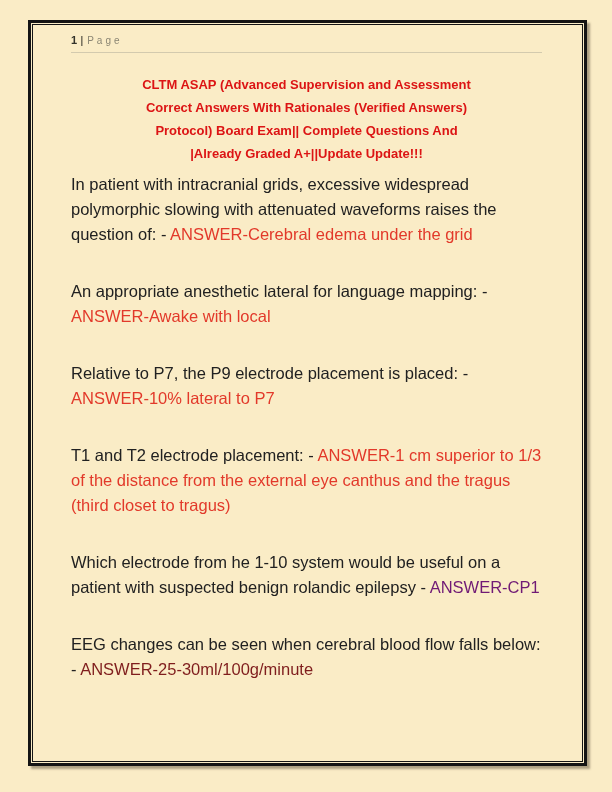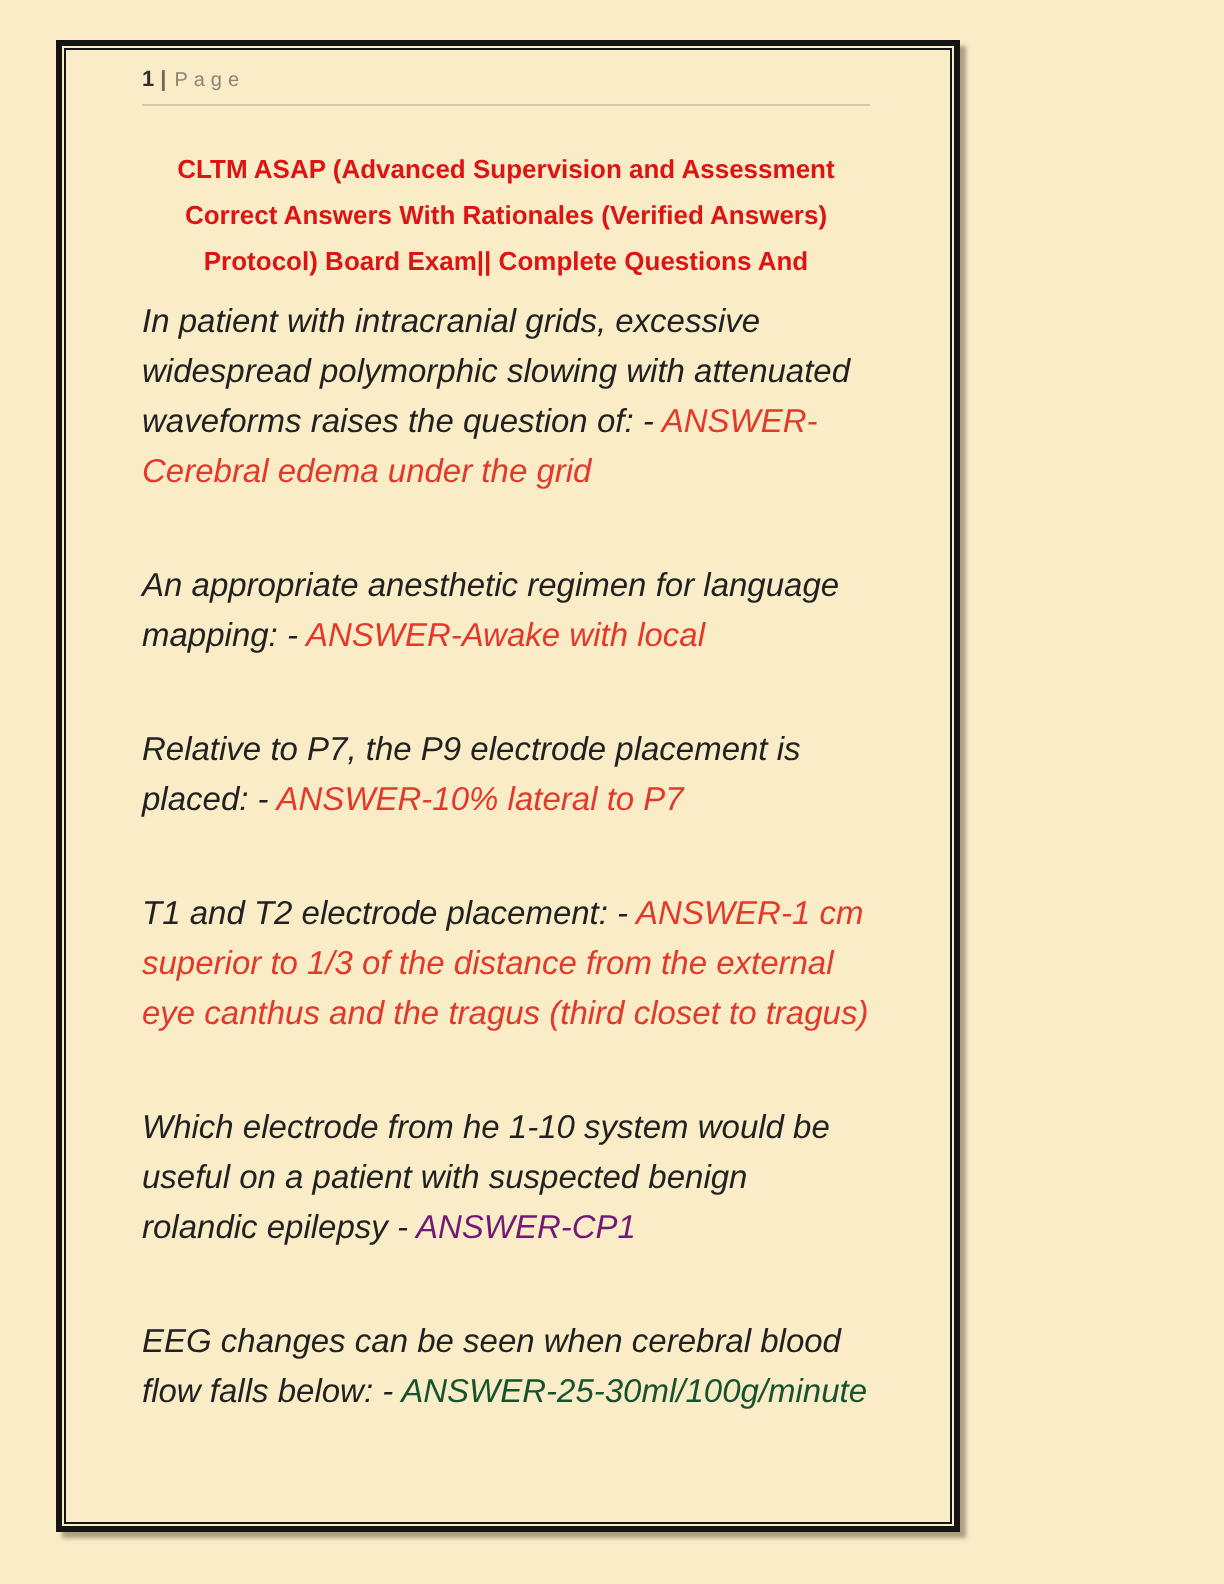--- a/index.html
+++ b/index.html
@@ -12,21 +12,21 @@
     width: 612px;
     height: 792px;
     overflow: hidden;
     background: #faecc6;
     font-family: "Liberation Sans", "DejaVu Sans", sans-serif;
   }
   .frame-outer {
     position: absolute;
     left: 28px;
     top: 20px;
-    width: 452px;
+    width: 559px;
     height: 746px;
     border: 3px solid #f97316;
     box-sizing: border-box;
     box-shadow: 3px 3px 2px rgba(120, 108, 85, 0.6);
   }
   .frame-inner {
     position: absolute;
     left: 1px;
     top: 1px;
     right: 1px;
@@ -71,21 +71,20 @@
   }
   .title-line {
     white-space: nowrap;
   }
   .qa {
     font-size: 16.5px;
     line-height: 25px;
     color: #212121;
     margin: 0 0 32px 0;
     text-align: left;
-    font-style: italic;
   }
   .qa .a {
     color: #e2392a;
   }
 </style>
 </head>
 <body>
 
 <div class="page" style="background-color: rgb(250, 236, 198);">
   <div class="frame-outer" style="border-color: rgb(20, 20, 20);">
@@ -93,41 +92,42 @@
 
       <div class="page-header">
         <span class="page-num" style="color: rgb(51, 50, 42);">1</span><span class="page-sep">|</span><span class="page-label" style="color: rgb(138, 133, 115);">Page</span>
       </div>
       <div class="header-rule" style="background-color: rgb(211, 202, 174);"></div>
 
       <div class="doc-title" style="color: rgb(220, 20, 20);">
         <div class="title-line">CLTM ASAP (Advanced Supervision and Assessment</div>
         <div class="title-line">Correct Answers With Rationales (Verified Answers)</div>
         <div class="title-line">Protocol) Board Exam|| Complete Questions And</div>
+        <div class="title-line">|Already Graded A+||Update Update!!!</div>
       </div>
 
       <div class="qa" style="color: rgb(33, 33, 33);">
         <span class="q">In patient with intracranial grids, excessive widespread polymorphic slowing with attenuated waveforms raises the question of: - </span><span class="a" style="color: rgb(226, 57, 42);">ANSWER-Cerebral edema under the grid</span>
       </div>
 
       <div class="qa" style="color: rgb(33, 33, 33);">
-        <span class="q">An appropriate anesthetic regimen for language mapping: - </span><span class="a" style="color: rgb(226, 57, 42); text-align: center;">ANSWER-Awake with local</span>
+        <span class="q">An appropriate anesthetic lateral for language mapping: - </span><span class="a" style="color: rgb(226, 57, 42); text-align: center;">ANSWER-Awake with local</span>
       </div>
 
       <div class="qa" style="color: rgb(33, 33, 33);">
         <span class="q">Relative to P7, the P9 electrode placement is placed: - </span><span class="a" style="color: rgb(226, 57, 42);">ANSWER-10% lateral to P7</span>
       </div>
 
       <div class="qa" style="color: rgb(33, 33, 33);">
         <span class="q">T1 and T2 electrode placement: - </span><span class="a" style="color: rgb(226, 57, 42);">ANSWER-1 cm superior to 1/3 of the distance from the external eye canthus and the tragus (third closet to tragus)</span>
       </div>
 
       <div class="qa" style="color: rgb(33, 33, 33);">
         <span class="q">Which electrode from he 1-10 system would be useful on a patient with suspected benign rolandic epilepsy - </span><span class="a" style="color: #701a75;">ANSWER-CP1</span>
       </div>
 
       <div class="qa" style="color: rgb(33, 33, 33);">
-        <span class="q">EEG changes can be seen when cerebral blood flow falls below: - </span><span class="a" style="color: #14532d;">ANSWER-25-30ml/100g/minute</span>
+        <span class="q">EEG changes can be seen when cerebral blood flow falls below: - </span><span class="a" style="color: #7f1d1d;">ANSWER-25-30ml/100g/minute</span>
       </div>
 
     </div>
   </div>
 </div>
 
 </body></html>

